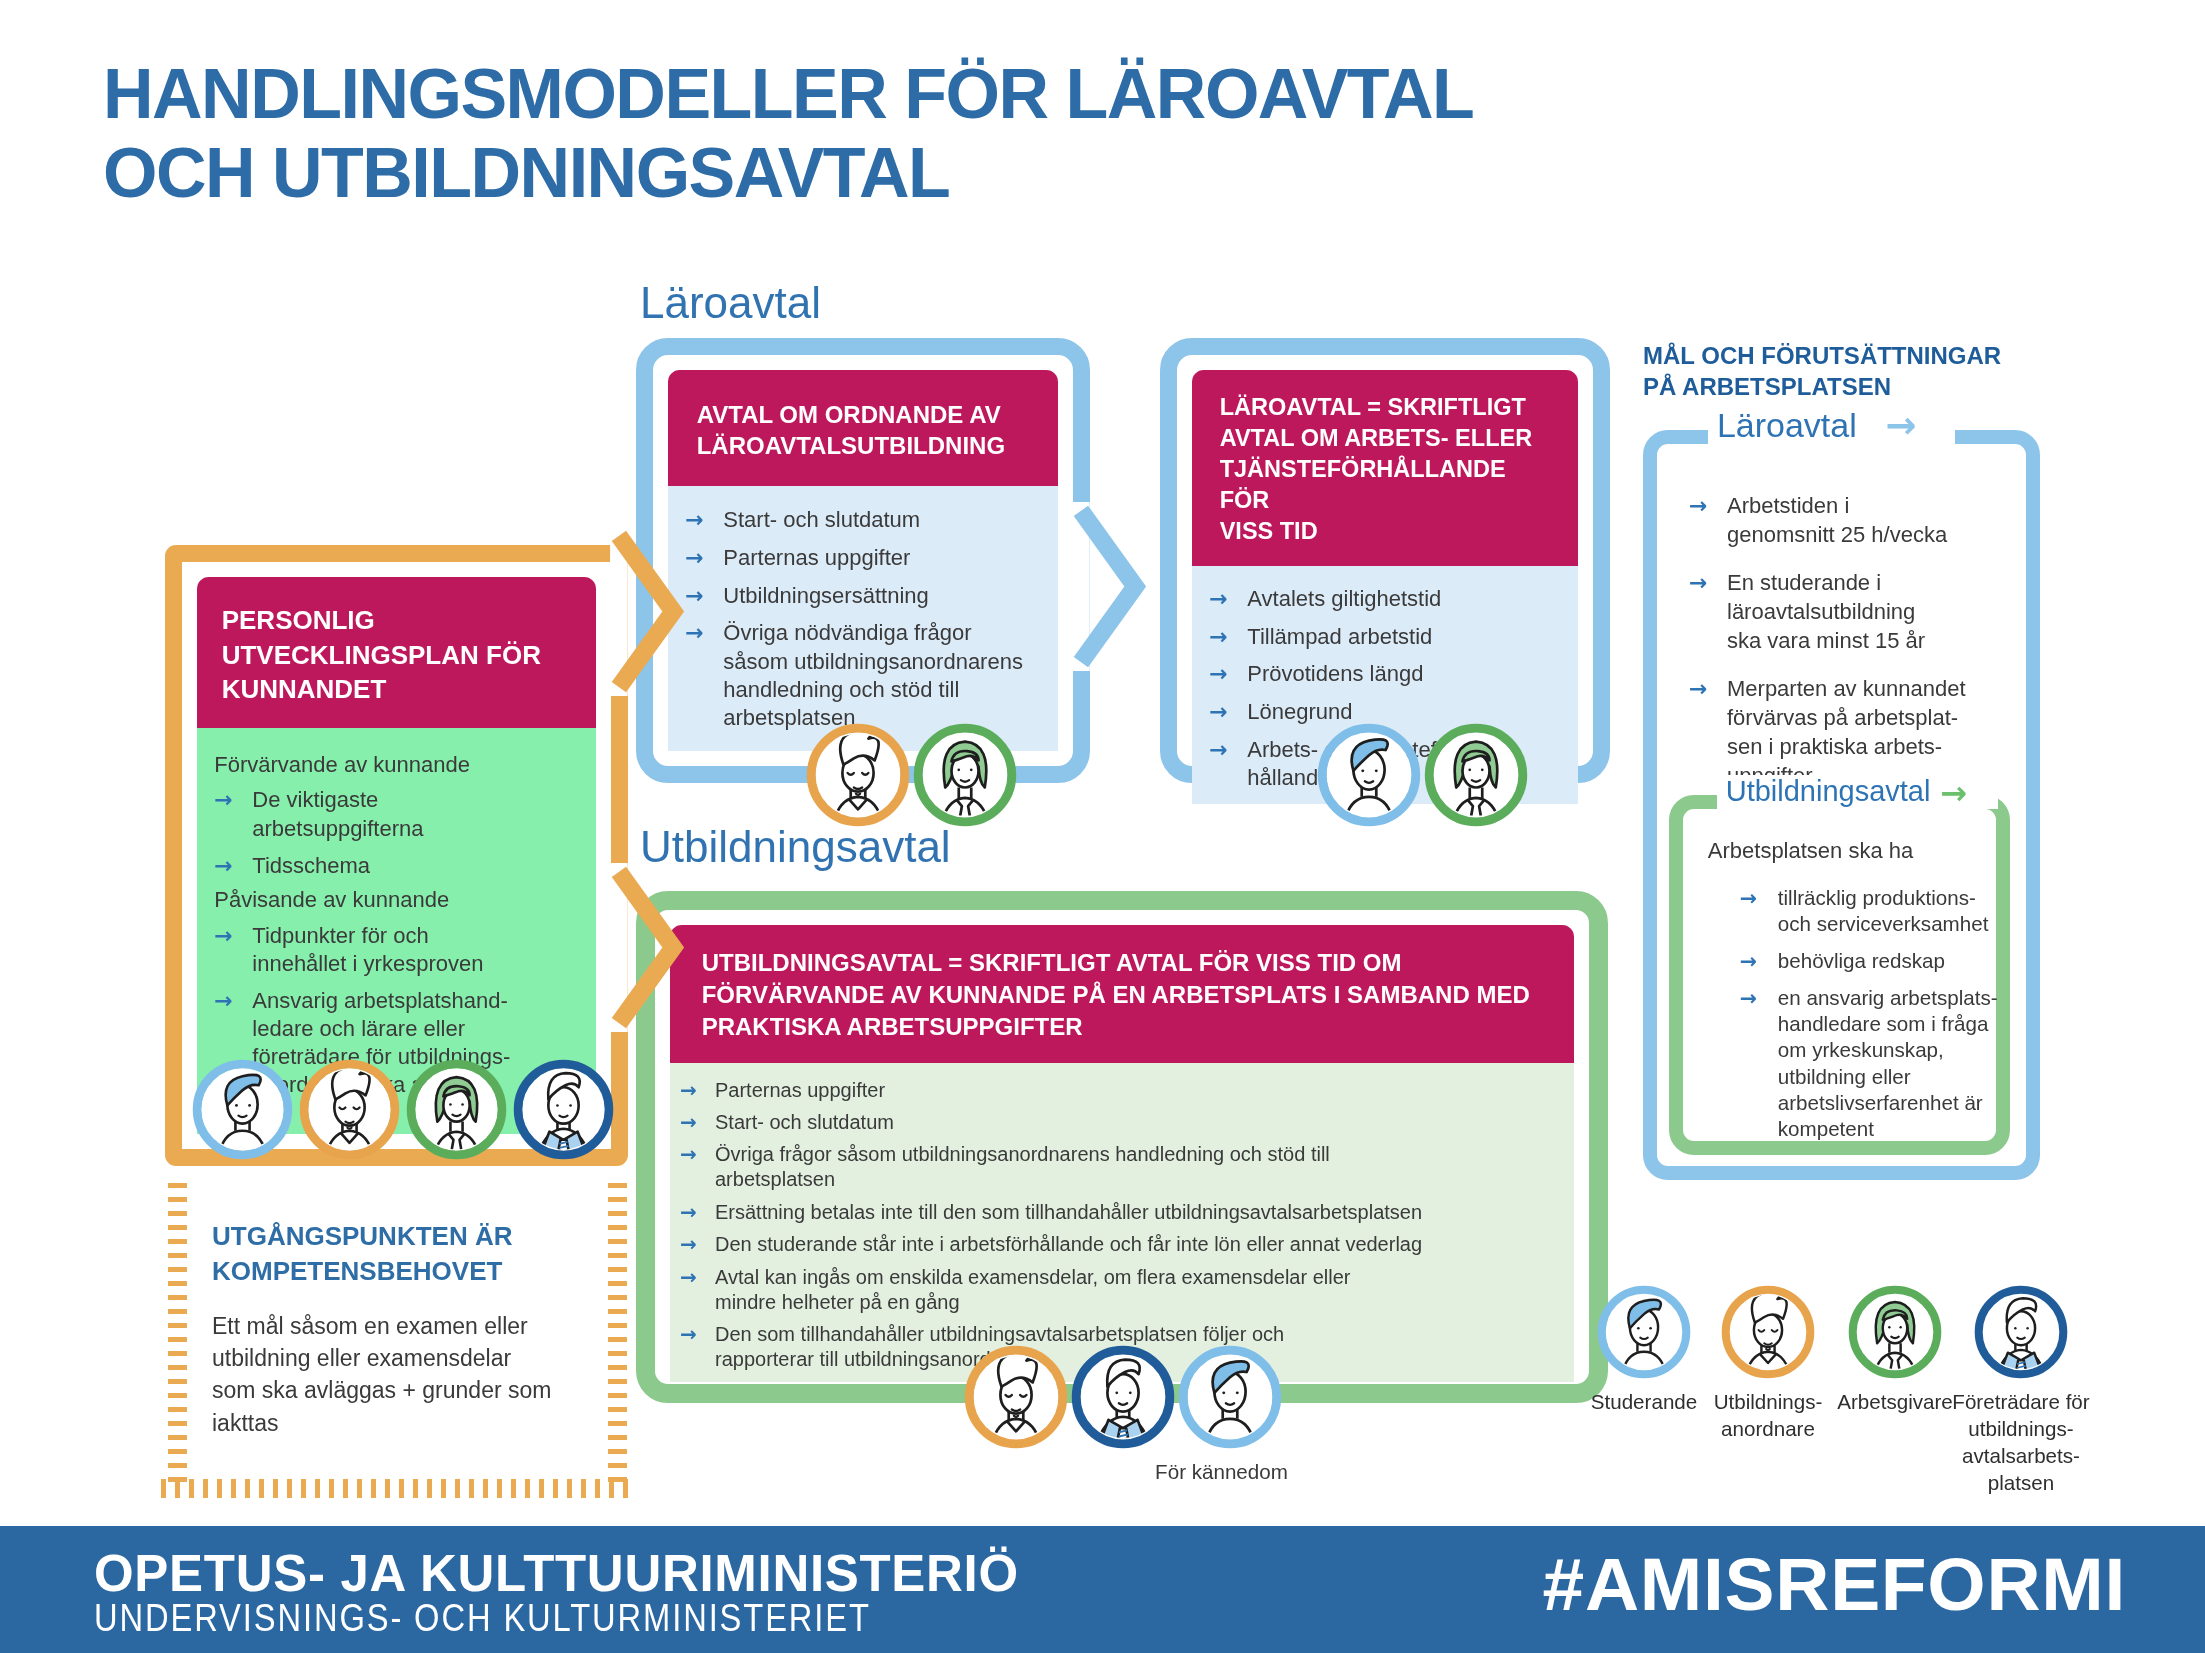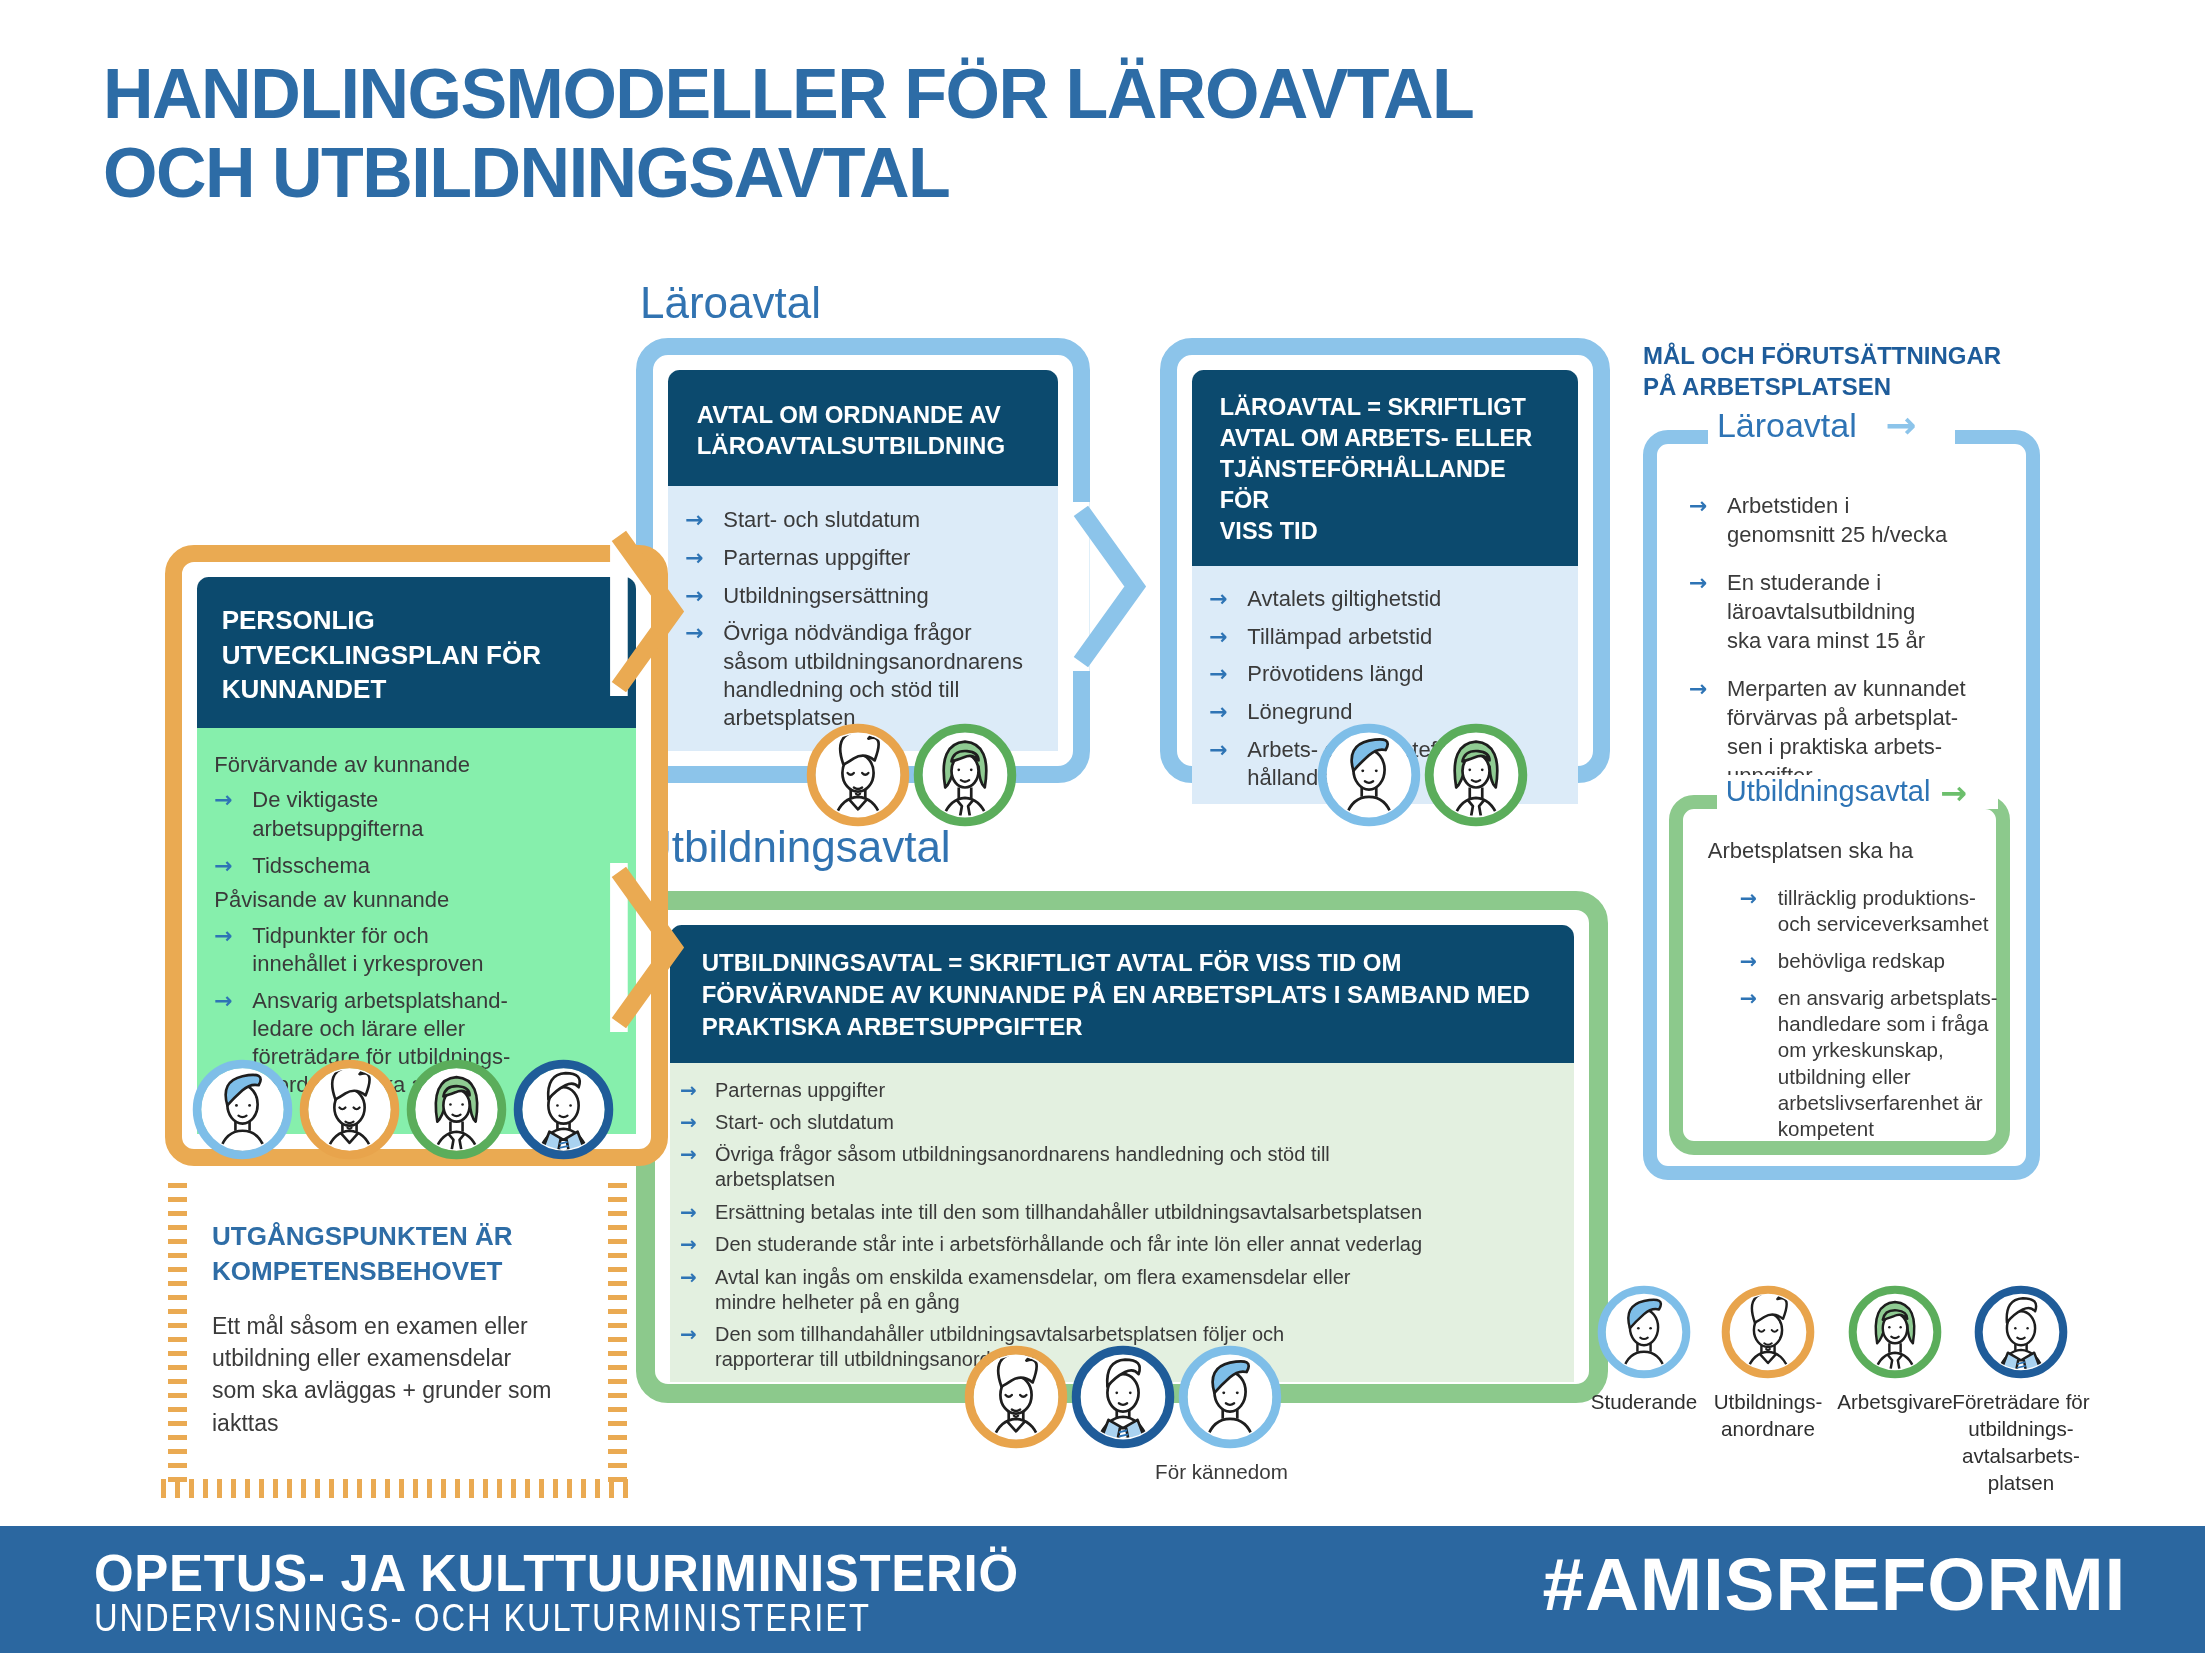--- a/index.html
+++ b/index.html
@@ -12,24 +12,24 @@
 
   .section-label{position:absolute;font-size:44px;color:#3173B1;}
   #label-laro{left:640px;top:278px;}
   #label-utb{left:640px;top:822px;}
 
   
   .panel{position:absolute;background:#fff;box-sizing:border-box;}
   #boxA{left:636px;top:338px;width:454px;height:445px;border:17.6px solid #8CC4EA;border-radius:32px;}
   #boxB{left:1160px;top:338px;width:450px;height:445px;border:17.6px solid #8CC4EA;border-radius:32px;}
   #boxC{left:636px;top:891px;width:972px;height:512px;border:19px solid #8CC98C;border-radius:32px;}
-  #boxD{left:165px;top:545px;width:503px;height:621px;border:17.6px solid #EAAA52;border-radius:29px;}
+  #boxD{left:165px;top:545px;width:463px;height:621px;border:17.6px solid #EAAA52;border-radius:11px;}
 
   .panel-pad{position:absolute;inset:14.7px;display:flex;flex-direction:column;}
-  .panel-head{background:#0c4a6e;color:#fff;font-weight:bold;border-radius:11.8px 11.8px 0 0;white-space:pre-line;}
+  .panel-head{background:#be185d;color:#fff;font-weight:bold;border-radius:11.8px 11.8px 0 0;white-space:pre-line;}
   #boxA .panel-head{font-size:24px;line-height:1.32;padding:29px 26.5px 23.5px 29px;}
   #boxB .panel-head{font-size:23.5px;line-height:1.32;padding:22px 20.6px 19px 28px;}
   #boxC .panel-head{font-size:24px;line-height:1.35;padding:22px 29px 19px 32px;}
   #boxD .panel-head{font-size:26px;line-height:1.32;padding:26.5px 22px 22px 25px;}
   .panel-body{flex:1;}
   #boxA .panel-body{background:#DCEBF8;padding:20.6px 11.8px 11.8px 17.6px;}
   #boxB .panel-body{background:#DCEBF8;padding:19px 10.3px 11.8px 17.6px;}
   #boxC .panel-body{background:#E3F0E0;padding:14.7px 11.8px 10.3px 10.3px;}
   #boxD .panel-body{background:#86efac;padding:20.6px 10.3px 11.8px 17.6px;}
 

